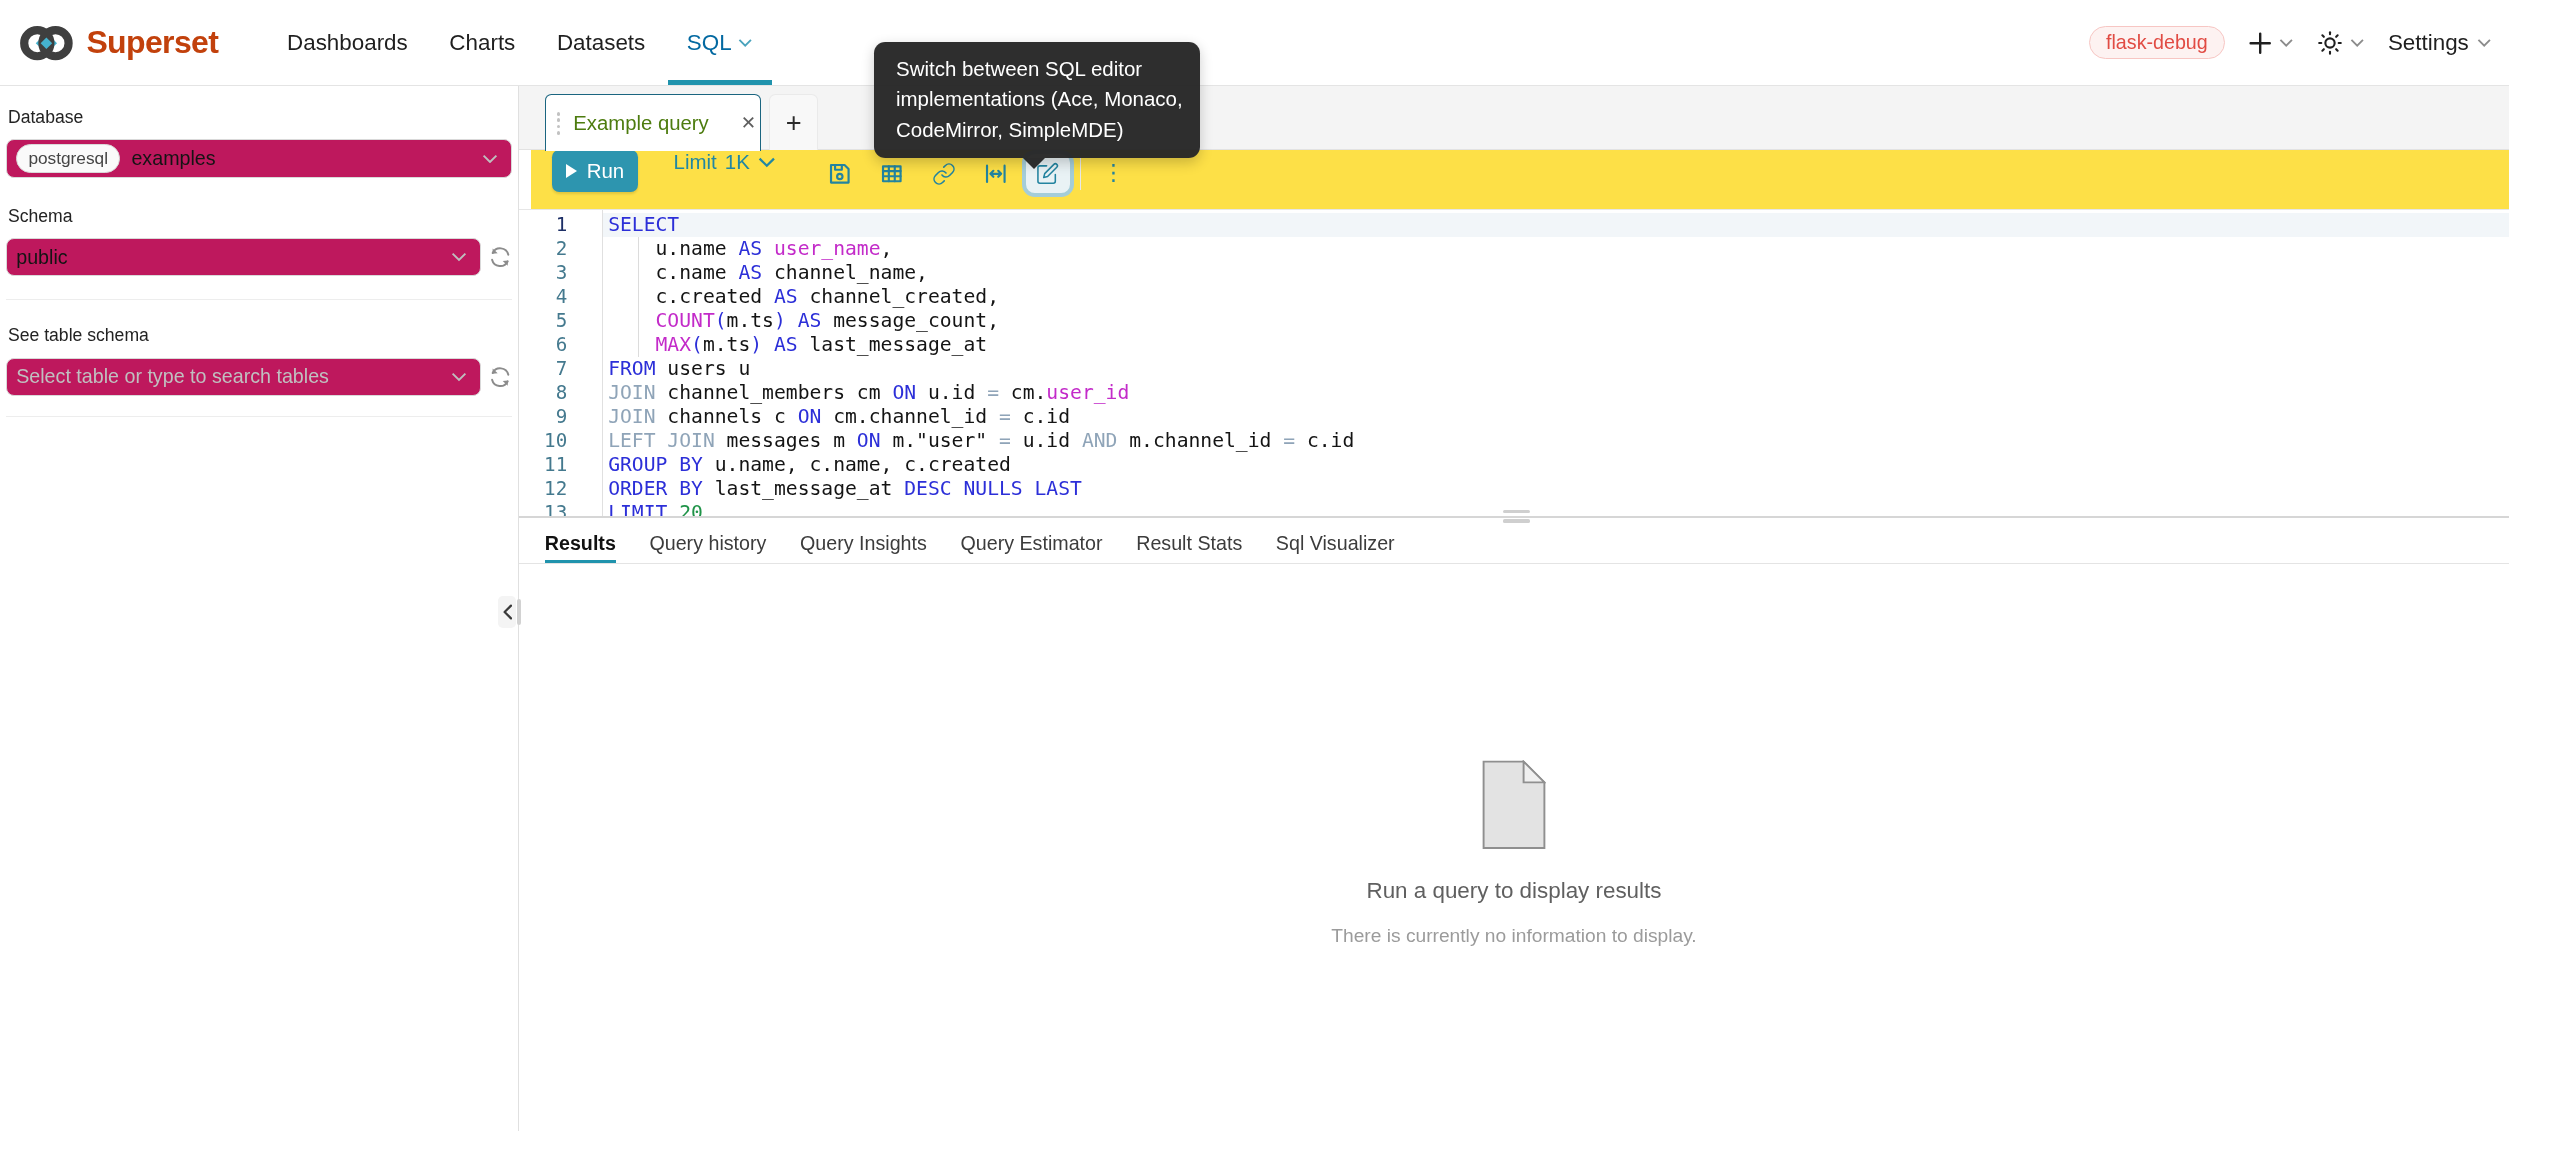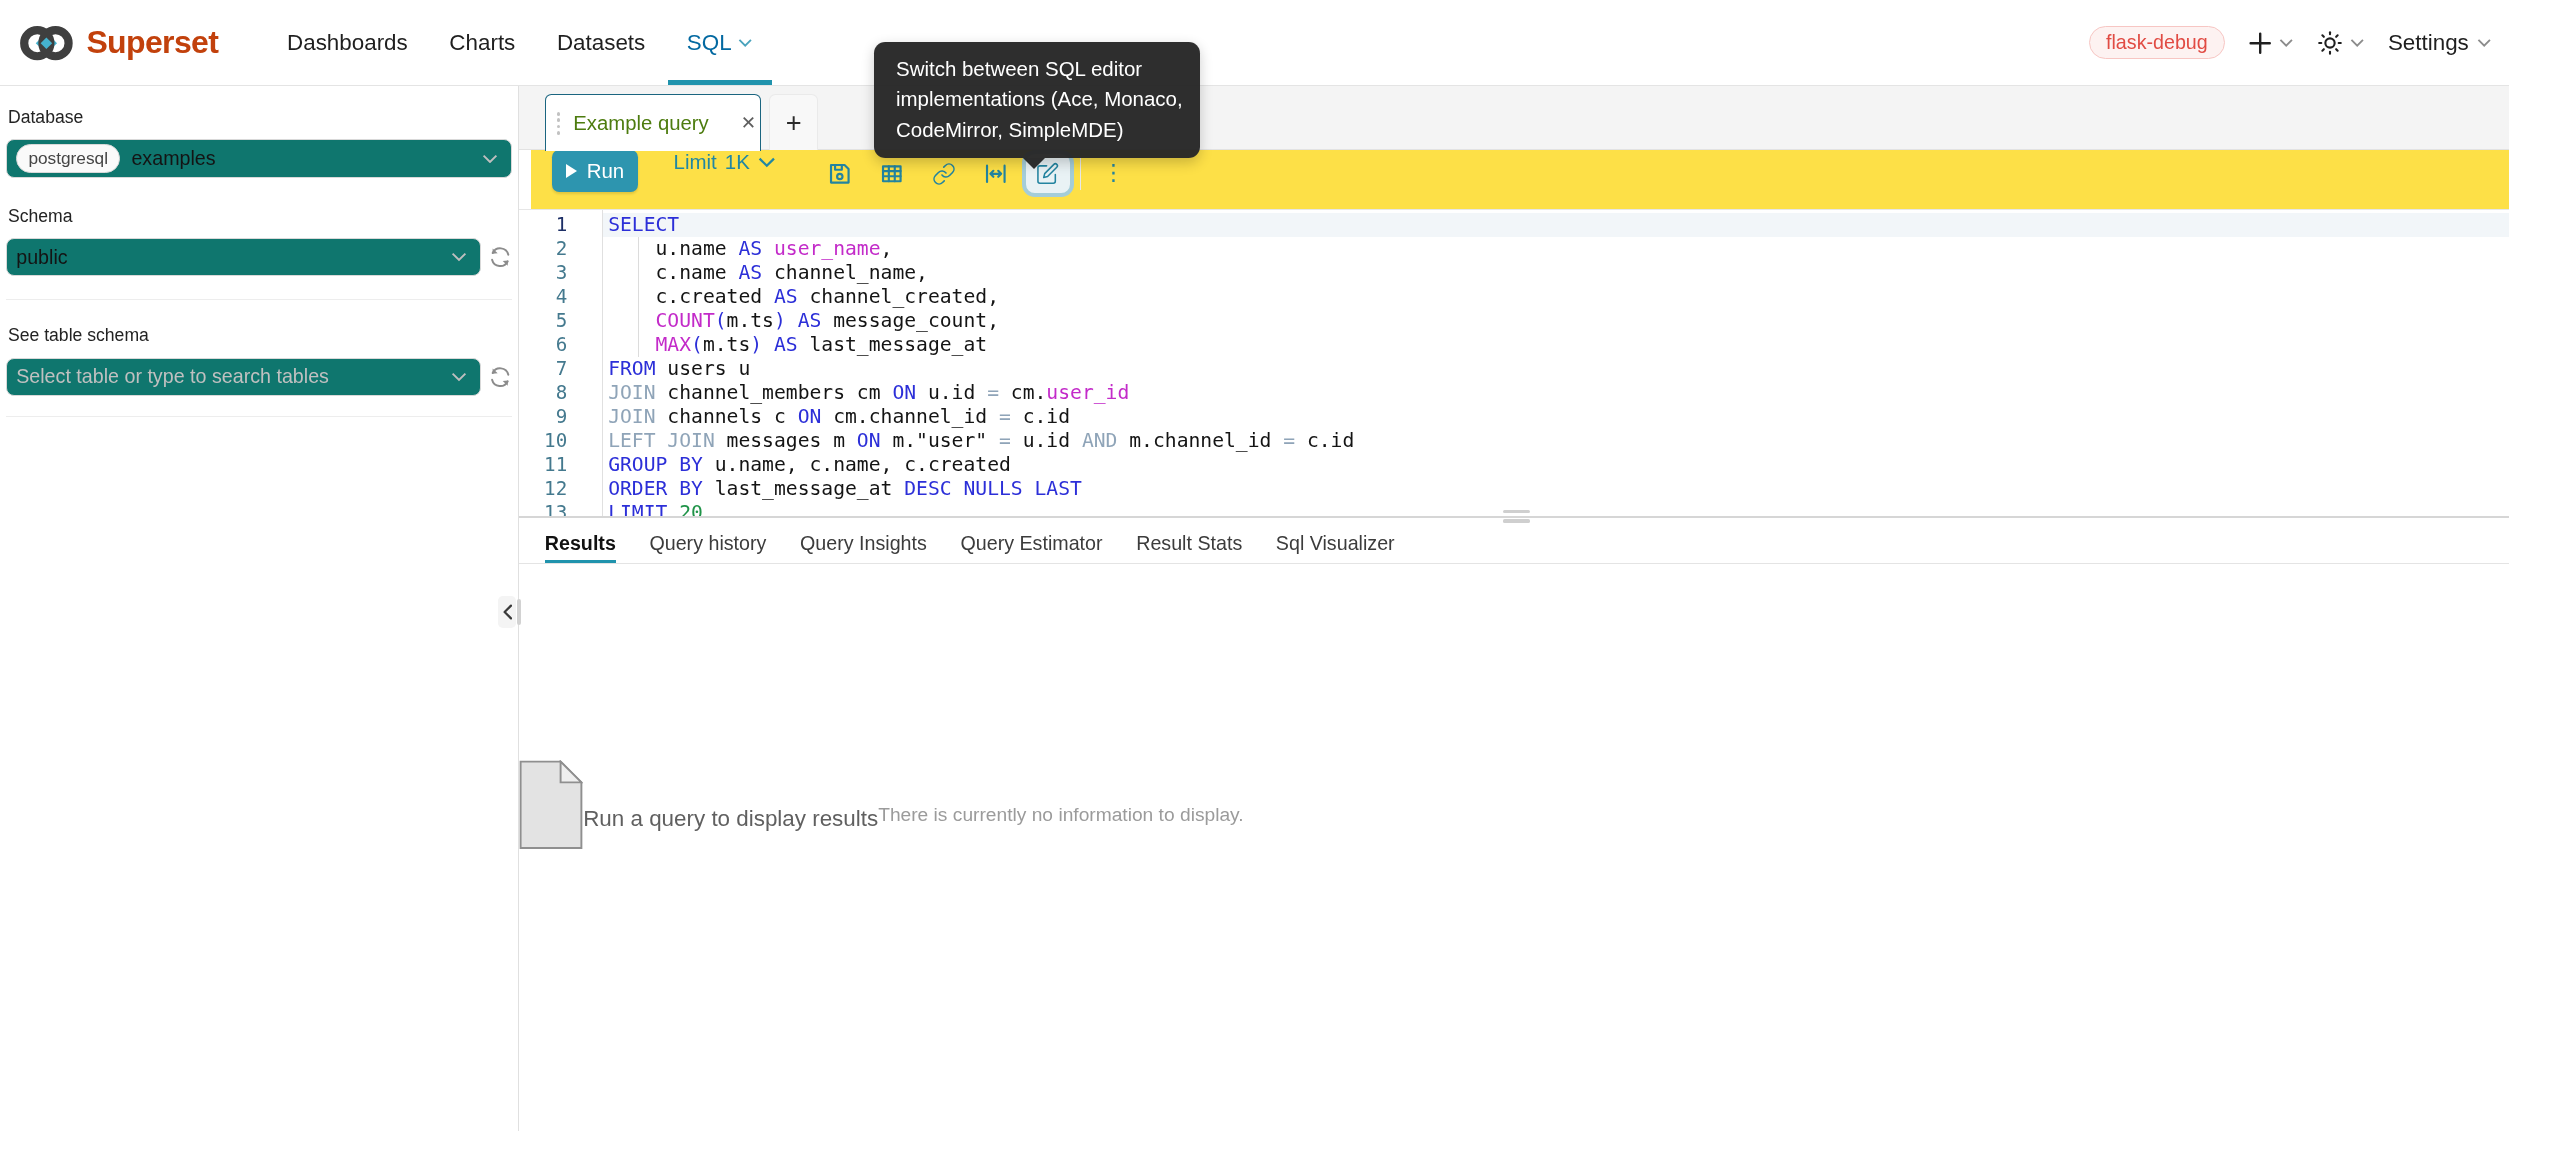--- a/index.html
+++ b/index.html
@@ -45,21 +45,21 @@
     width: 324.5rem; border-right: 0.8rem solid #e0e0e0; background: #fff;
     padding: 8rem 4rem 0 4rem; position: relative;
   }
   .content { position: relative; flex: 1; background: #fff; }
 
   
   .field-label { font-size: 11rem; color: #232323; margin: 8px 0 7rem 1rem; }
   .select-row { display: flex; align-items: center; gap: 5.5rem; }
   .select-box {
     position: relative; flex: 1; height: 24rem; border: 0.6rem solid #d9d9d9;
-    border-radius: 5rem; background: #0f766e; display: flex; align-items: center;
+    border-radius: 5rem; background: #be185d; display: flex; align-items: center;
     padding: 0 22rem 0 5.5rem; cursor: pointer;
   }
   .select-box .chevron { position: absolute; right: 8rem; width: 10rem; height: 6rem; }
   .engine-tag {
     font-size: 10.8rem; color: #454545; background: #fafafa;
     border: 0.6rem solid #d9d9d9; border-radius: 9rem; padding: 1.8rem 7rem; margin-right: 7rem;
   }
   .select-value { font-size: 12.3rem; color: #141414; white-space: nowrap; overflow: hidden; }
   .select-placeholder { font-size: 12.3rem; color: #c0c0c0; white-space: nowrap; overflow: hidden; }
   .refresh-btn { width: 14rem; height: 14rem; flex: 0 0 auto; cursor: pointer; }
@@ -143,21 +143,21 @@
   .results-tabs {
     position: absolute; top: 274rem; left: 0; right: 0; height: 24.6rem;
     display: flex; align-items: center; gap: 21rem; padding-left: 16rem;
     border-bottom: 0.6rem solid #e4e4e4;
   }
   .rtab { position: relative; font-size: 12.3rem; color: #3c3c3c; height: 100%; display: flex; align-items: center; cursor: pointer; white-space: nowrap; }
   .rtab.active { color: #111; font-weight: bold; }
   .rtab.active::after { content: ""; position: absolute; left: 0; right: 0; bottom: 0; height: 2.2rem; background: #2093ad; }
   .empty-state {
     position: absolute; top: 421rem; left: 0; right: 0;
-    display: flex; align-items: center; text-align: center;
+    display: flex; flex-direction: column; align-items: center; text-align: center;
   }
   .doc-icon { width: 40rem; height: 56rem; }
   .empty-title { margin-top: 18rem; font-size: 14rem; color: #606060; }
   .empty-subtitle { margin-top: 13rem; font-size: 12rem; color: #9b9b9b; }
 
   
   .collapse-btn {
     position: absolute; left: 311.4rem; top: 372.3rem; width: 11.4rem; height: 20.5rem;
     background: #f4f4f4; border-radius: 3rem; display: flex; align-items: center; justify-content: center;
     cursor: pointer; z-index: 20;

